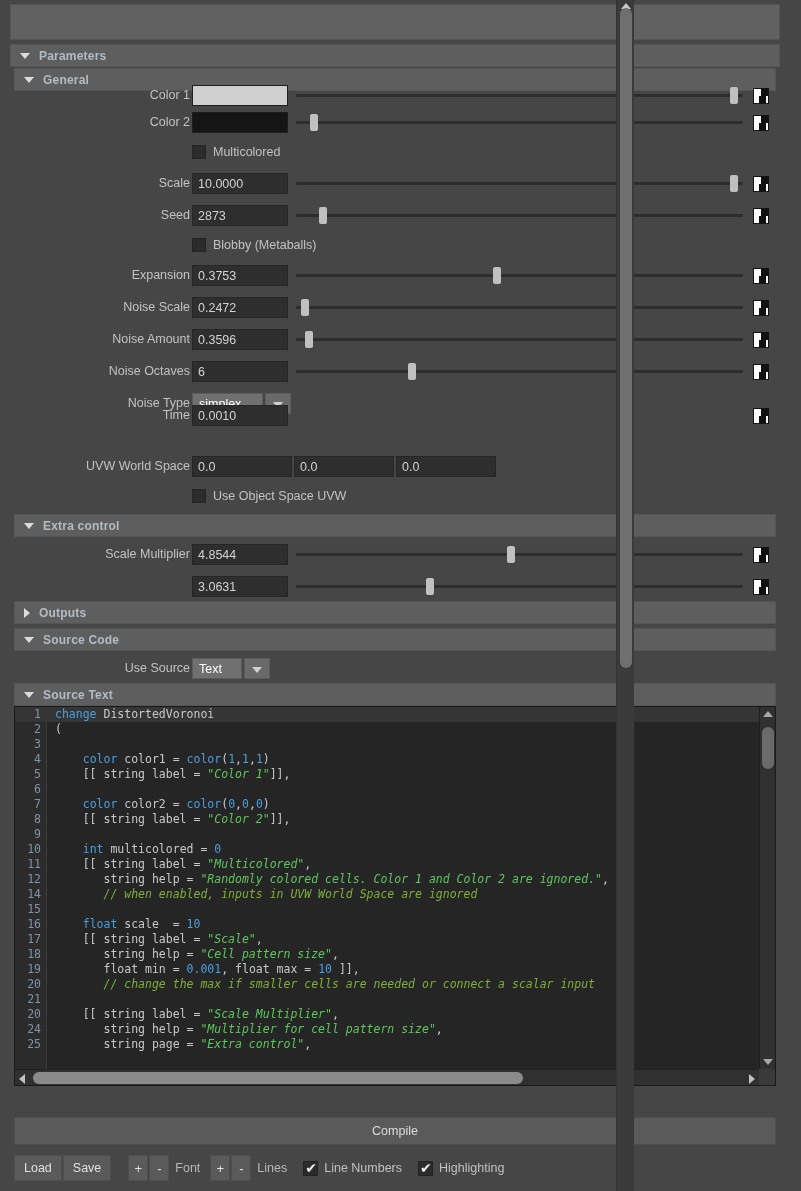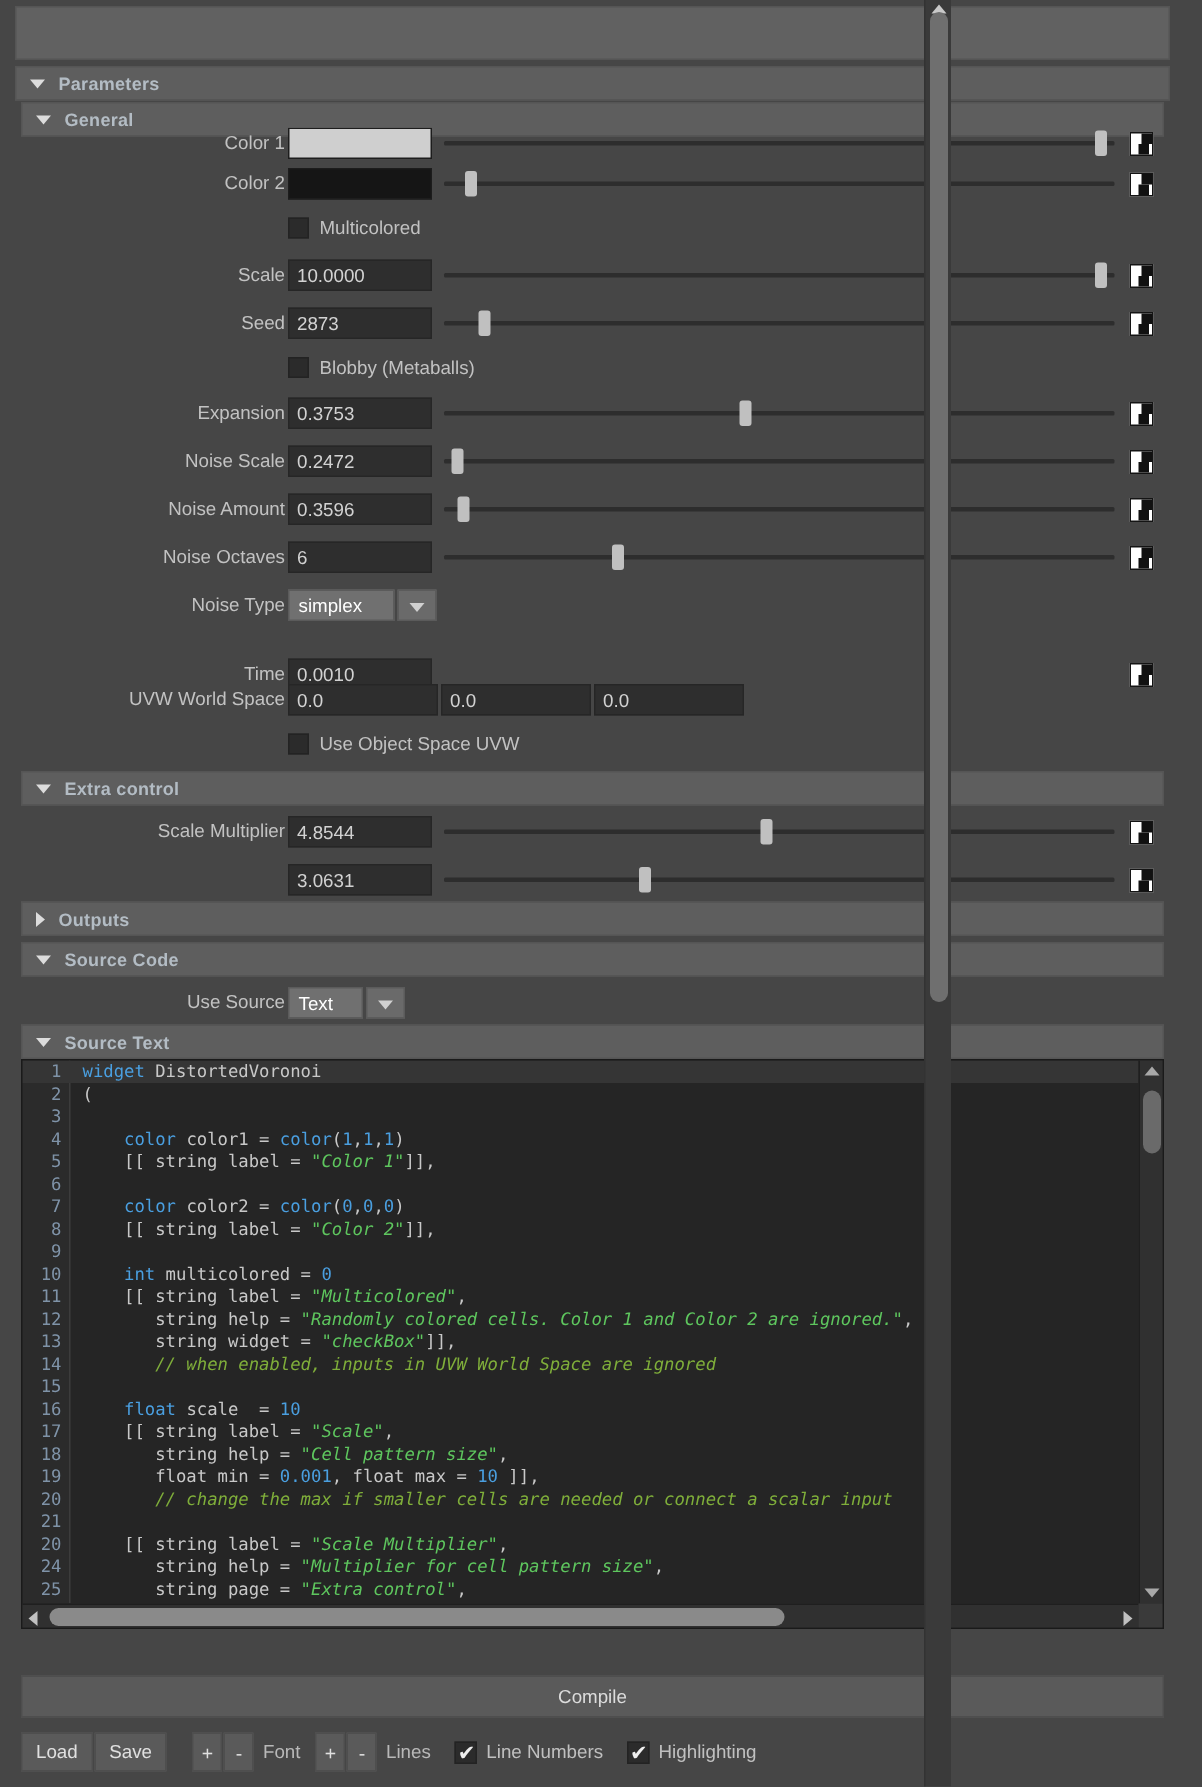--- a/index.html
+++ b/index.html
@@ -314,21 +314,21 @@
           <i class="bl"></i>
         </div>
       </div>
       <div class="row" style="top:390px">
         <div class="lblwrap">
           <span style="width:190px" class="lbl">Noise Type</span>
         </div>
         <div class="ddfield" style="left:192px;width:71px"><span>simplex</span></div>
         <div class="ddbtn" style="left:265px"></div>
       </div>
-      <div class="row" style="top:436px">
+      <div class="row" style="top:402px">
         <div class="lblwrap">
           <span style="width:190px" class="lbl">Time</span>
         </div>
         <div class="field" style="left:192px;width:96px"><span>0.0010</span></div>
         <div class="kicon" style="left:753px">
           <i class="tr"></i>
           <i class="bl"></i>
         </div>
       </div>
       <div class="row" style="top:453px">
@@ -386,33 +386,32 @@
       <div class="rollout sub" style="top:683px">
         <span class="tri open"></span>
         <span class="rtitle">Source Text</span>
       </div>
     </div>
 
   <div id="editor">
     <div id="codearea">
       <div class="gutter"></div>
       <div class="codelines" id="codelines">
-          <div class="cl cur"><span class="ln">1</span><span class="ct"><span class="k">widget </span><span>DistortedVoronoi</span></span></div>
+          <div class="cl cur"><span class="ln">1</span><span class="ct"><span class="k">change </span><span>DistortedVoronoi</span></span></div>
           <div class="cl"><span class="ln">2</span><span class="ct"><span>(</span></span></div>
           <div class="cl"><span class="ln">3</span><span class="ct"></span></div>
           <div class="cl"><span class="ln">4</span><span class="ct"><span>    </span><span class="k">color</span><span> color1 = </span><span class="k">color</span><span>(</span><span class="n">1</span><span>,</span><span class="n">1</span><span>,</span><span class="n">1</span><span>)</span></span></div>
           <div class="cl"><span class="ln">5</span><span class="ct"><span>    [[ string label = </span><span class="s">"Color 1"</span><span>]],</span></span></div>
           <div class="cl"><span class="ln">6</span><span class="ct"></span></div>
           <div class="cl"><span class="ln">7</span><span class="ct"><span>    </span><span class="k">color</span><span> color2 = </span><span class="k">color</span><span>(</span><span class="n">0</span><span>,</span><span class="n">0</span><span>,</span><span class="n">0</span><span>)</span></span></div>
           <div class="cl"><span class="ln">8</span><span class="ct"><span>    [[ string label = </span><span class="s">"Color 2"</span><span>]],</span></span></div>
           <div class="cl"><span class="ln">9</span><span class="ct"></span></div>
           <div class="cl"><span class="ln">10</span><span class="ct"><span>    </span><span class="k">int</span><span> multicolored = </span><span class="n">0</span></span></div>
           <div class="cl"><span class="ln">11</span><span class="ct"><span>    [[ string label = </span><span class="s">"Multicolored"</span><span>,</span></span></div>
           <div class="cl"><span class="ln">12</span><span class="ct"><span>       string help = </span><span class="s">"Randomly colored cells. Color 1 and Color 2 are ignored."</span><span>,</span></span></div>
-          <div class="cl"><span class="ln">13</span><span class="ct"><span>       string widget = </span><span class="s">"checkBox"</span><span>]],</span></span></div>
           <div class="cl"><span class="ln">14</span><span class="ct"><span>       </span><span class="cm">// when enabled, inputs in UVW World Space are ignored</span></span></div>
           <div class="cl"><span class="ln">15</span><span class="ct"></span></div>
           <div class="cl"><span class="ln">16</span><span class="ct"><span>    </span><span class="k">float</span><span> scale  = </span><span class="n">10</span></span></div>
           <div class="cl"><span class="ln">17</span><span class="ct"><span>    [[ string label = </span><span class="s">"Scale"</span><span>,</span></span></div>
           <div class="cl"><span class="ln">18</span><span class="ct"><span>       string help = </span><span class="s">"Cell pattern size"</span><span>,</span></span></div>
           <div class="cl"><span class="ln">19</span><span class="ct"><span>       float min = </span><span class="n">0.001</span><span>, float max = </span><span class="n">10</span><span> ]],</span></span></div>
           <div class="cl"><span class="ln">20</span><span class="ct"><span>       </span><span class="cm">// change the max if smaller cells are needed or connect a scalar input</span></span></div>
           <div class="cl"><span class="ln">21</span><span class="ct"></span></div>
           <div class="cl"><span class="ln">20</span><span class="ct"><span>    [[ string label = </span><span class="s">"Scale Multiplier"</span><span>,</span></span></div>
           <div class="cl"><span class="ln">24</span><span class="ct"><span>       string help = </span><span class="s">"Multiplier for cell pattern size"</span><span>,</span></span></div>

